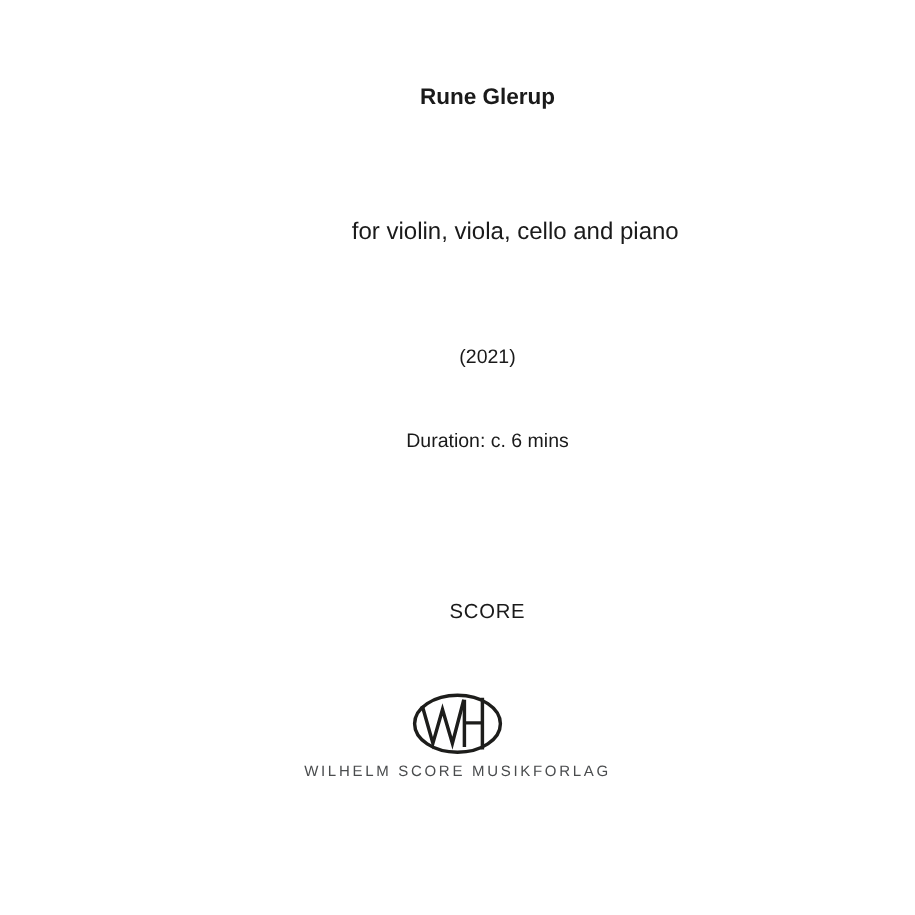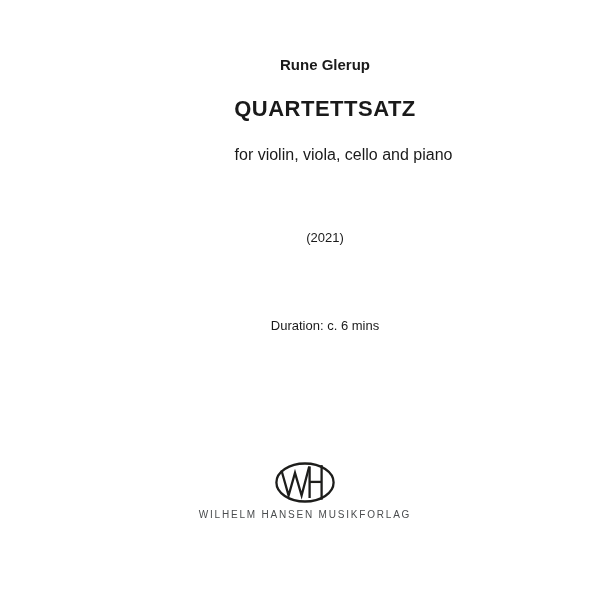--- a/index.html
+++ b/index.html
@@ -57,21 +57,20 @@
   .year{
     top:231px;
     font-size:13px;
     line-height:14px;
     text-align:center;
   }
   .duration{
     top:287px;
     font-size:13px;
     line-height:14px;
-    margin-top:32px;
   }
   .score{
     top:401px;
     font-size:13.5px;
     letter-spacing:0.5px;
     line-height:14px;
   }
   .logo-block{
     position:absolute;
     left:0;
@@ -98,37 +97,37 @@
     white-space:nowrap;
   }
 </style>
 </head>
 <body>
 
 <div class="page">
 
   <div class="line composer">Rune Glerup</div>
 
-  <div class="line title">QUARTETTSATZ</div>
 
   <div class="line instrumentation">for violin, viola, cello and piano</div>
 
 
   <div class="line year">(2021)</div>
 
   <div class="line duration">Duration: c. 6 mins</div>
 
+  <div class="line score">SCORE</div>
 
   <div class="logo-block">
     <svg class="logo-svg" role="img" viewBox="0 0 62 42" fill="none" xmlns="http://www.w3.org/2000/svg" aria-label="WH">
       <ellipse cx="31" cy="21" rx="28.6" ry="19" stroke="#1d1d1b" stroke-width="2.3" fill="none"></ellipse>
 
       <path d="M 7.5 9 L 14.6 34 L 21 11.5 L 27.6 34 L 35.2 5" stroke="#1d1d1b" stroke-width="2.3" fill="none" stroke-linejoin="miter" stroke-miterlimit="10"></path>
 
       <path d="M 35.6 5 L 35.6 36.5" stroke="#1d1d1b" stroke-width="2.3" fill="none"></path>
       <path d="M 47.6 3.6 L 47.6 38.2" stroke="#1d1d1b" stroke-width="2.3" fill="none"></path>
       <path d="M 35.6 20.4 L 47.6 20.4" stroke="#1d1d1b" stroke-width="2.3" fill="none"></path>
     </svg>
   </div>
 
-  <div class="publisher">WILHELM HANSEN MUSIKFORLAG</div>
+  <div class="publisher">WILHELM SCORE MUSIKFORLAG</div>
 
 </div>
 
 </body></html>

